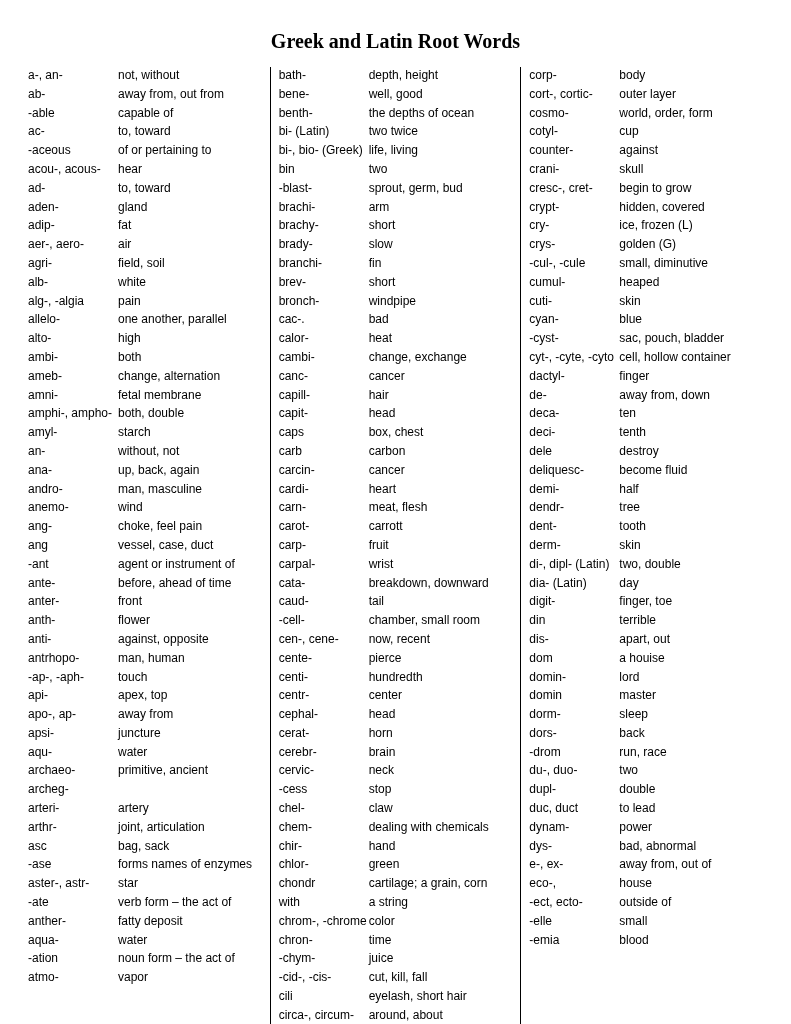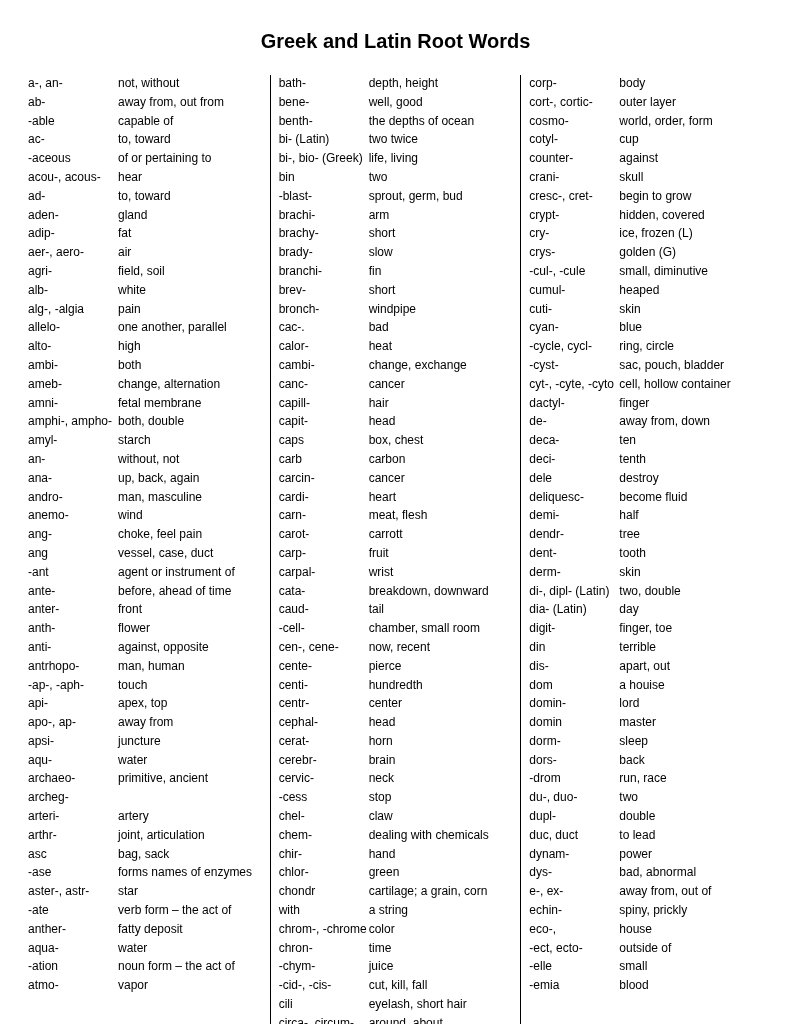--- a/index.html
+++ b/index.html
@@ -7,22 +7,22 @@
       background: #fff;
       font-family: Arial, sans-serif;
       font-size: 12px;
       color: #000;
       padding: 30px 20px;
     }
     h1 {
       text-align: center;
       font-size: 20px;
       font-weight: bold;
-      margin-bottom: 22px;
-      font-family: Liberation Sans, sans-serif;
+      margin-bottom: 14px;
+      font-family: Liberation Serif, serif;
     }
     .columns-wrapper {
       display: flex;
       gap: 0;
       width: 100%;
     }
     .column {
       flex: 1;
       padding: 0 8px;
       border-right: 1px solid #000;
@@ -506,24 +506,20 @@
       </div>
       <div class="entry">
         <span class="term">cuti-</span>
         <span class="definition">skin</span>
       </div>
       <div class="entry">
         <span class="term">cyan-</span>
         <span class="definition">blue</span>
       </div>
       <div class="entry">
-        <span class="term">-cycle, cycl-</span>
-        <span class="definition">ring, circle</span>
-      </div>
-      <div class="entry">
         <span class="term">-cyst-</span>
         <span class="definition">sac, pouch, bladder</span>
       </div>
       <div class="entry">
         <span class="term">cyt-, -cyte, -cyto</span>
         <span class="definition">cell, hollow container</span>
       </div>
       <div class="entry">
         <span class="term">dactyl-</span>
         <span class="definition">finger</span>
@@ -624,24 +620,20 @@
         <span class="term">dynam-</span>
         <span class="definition">power</span>
       </div>
       <div class="entry">
         <span class="term">dys-</span>
         <span class="definition">bad, abnormal</span>
       </div>
       <div class="entry">
         <span class="term">e-, ex-</span>
         <span class="definition">away from, out of</span>
-      </div>
-      <div class="entry">
-        <span class="term">echin-</span>
-        <span class="definition">spiny, prickly</span>
       </div>
       <div class="entry">
         <span class="term">eco-,</span>
         <span class="definition">house</span>
       </div>
       <div class="entry">
         <span class="term">-ect, ecto-</span>
         <span class="definition">outside of</span>
       </div>
       <div class="entry">

